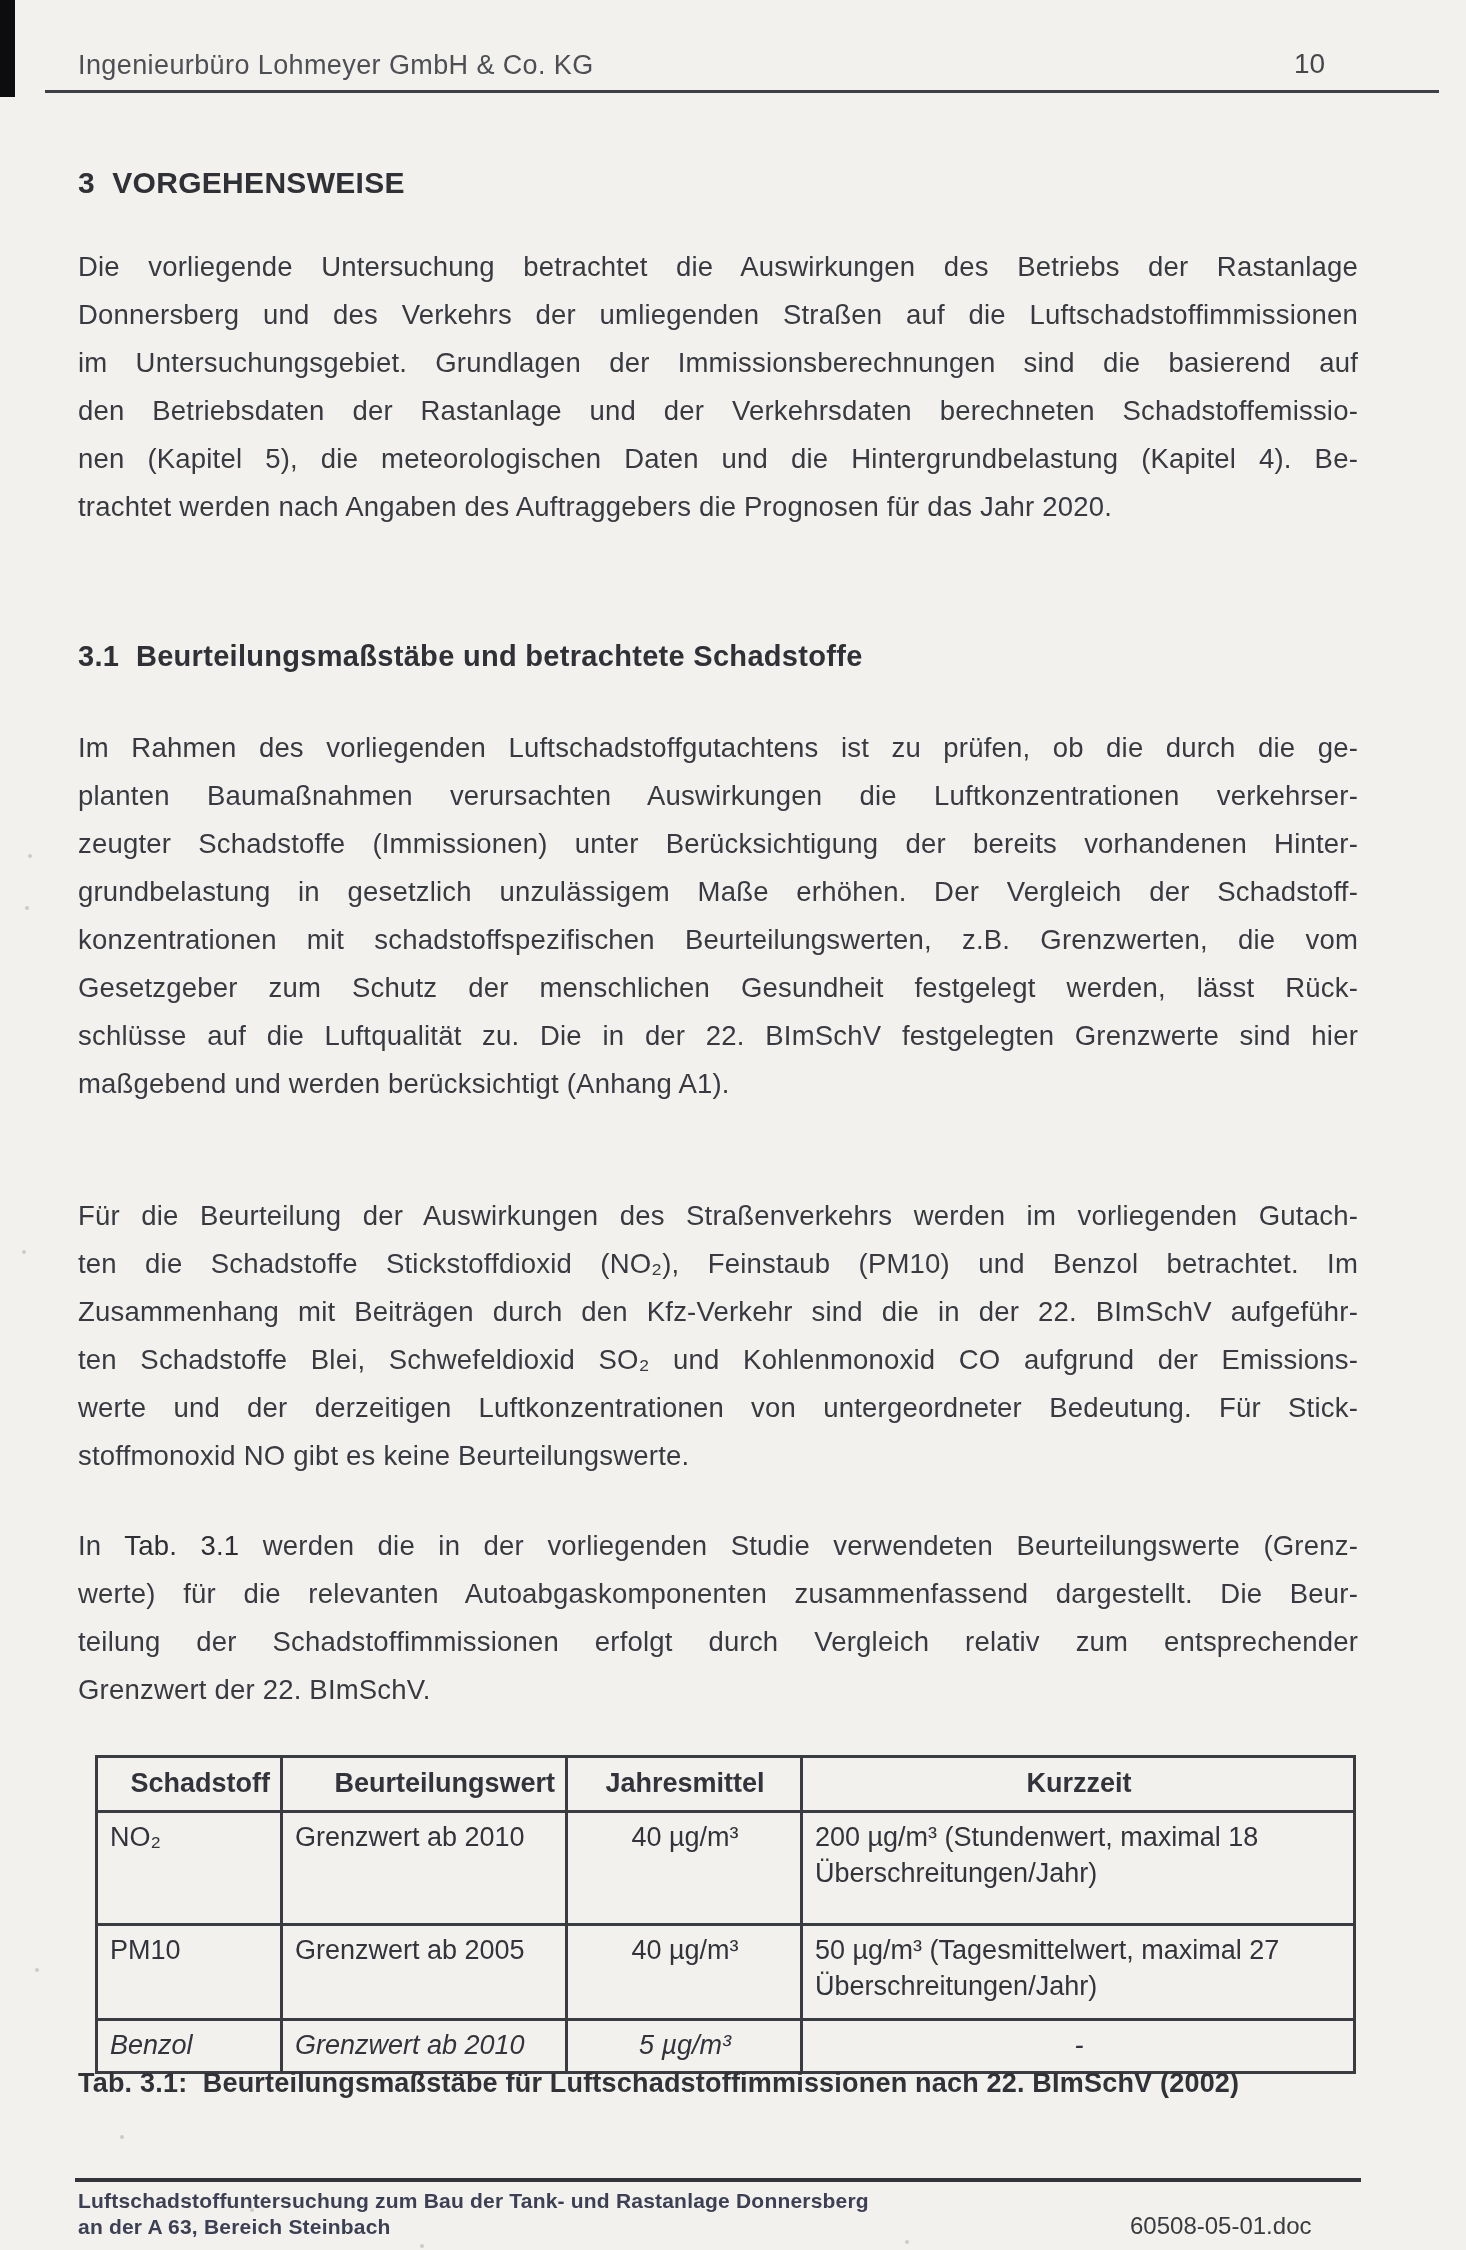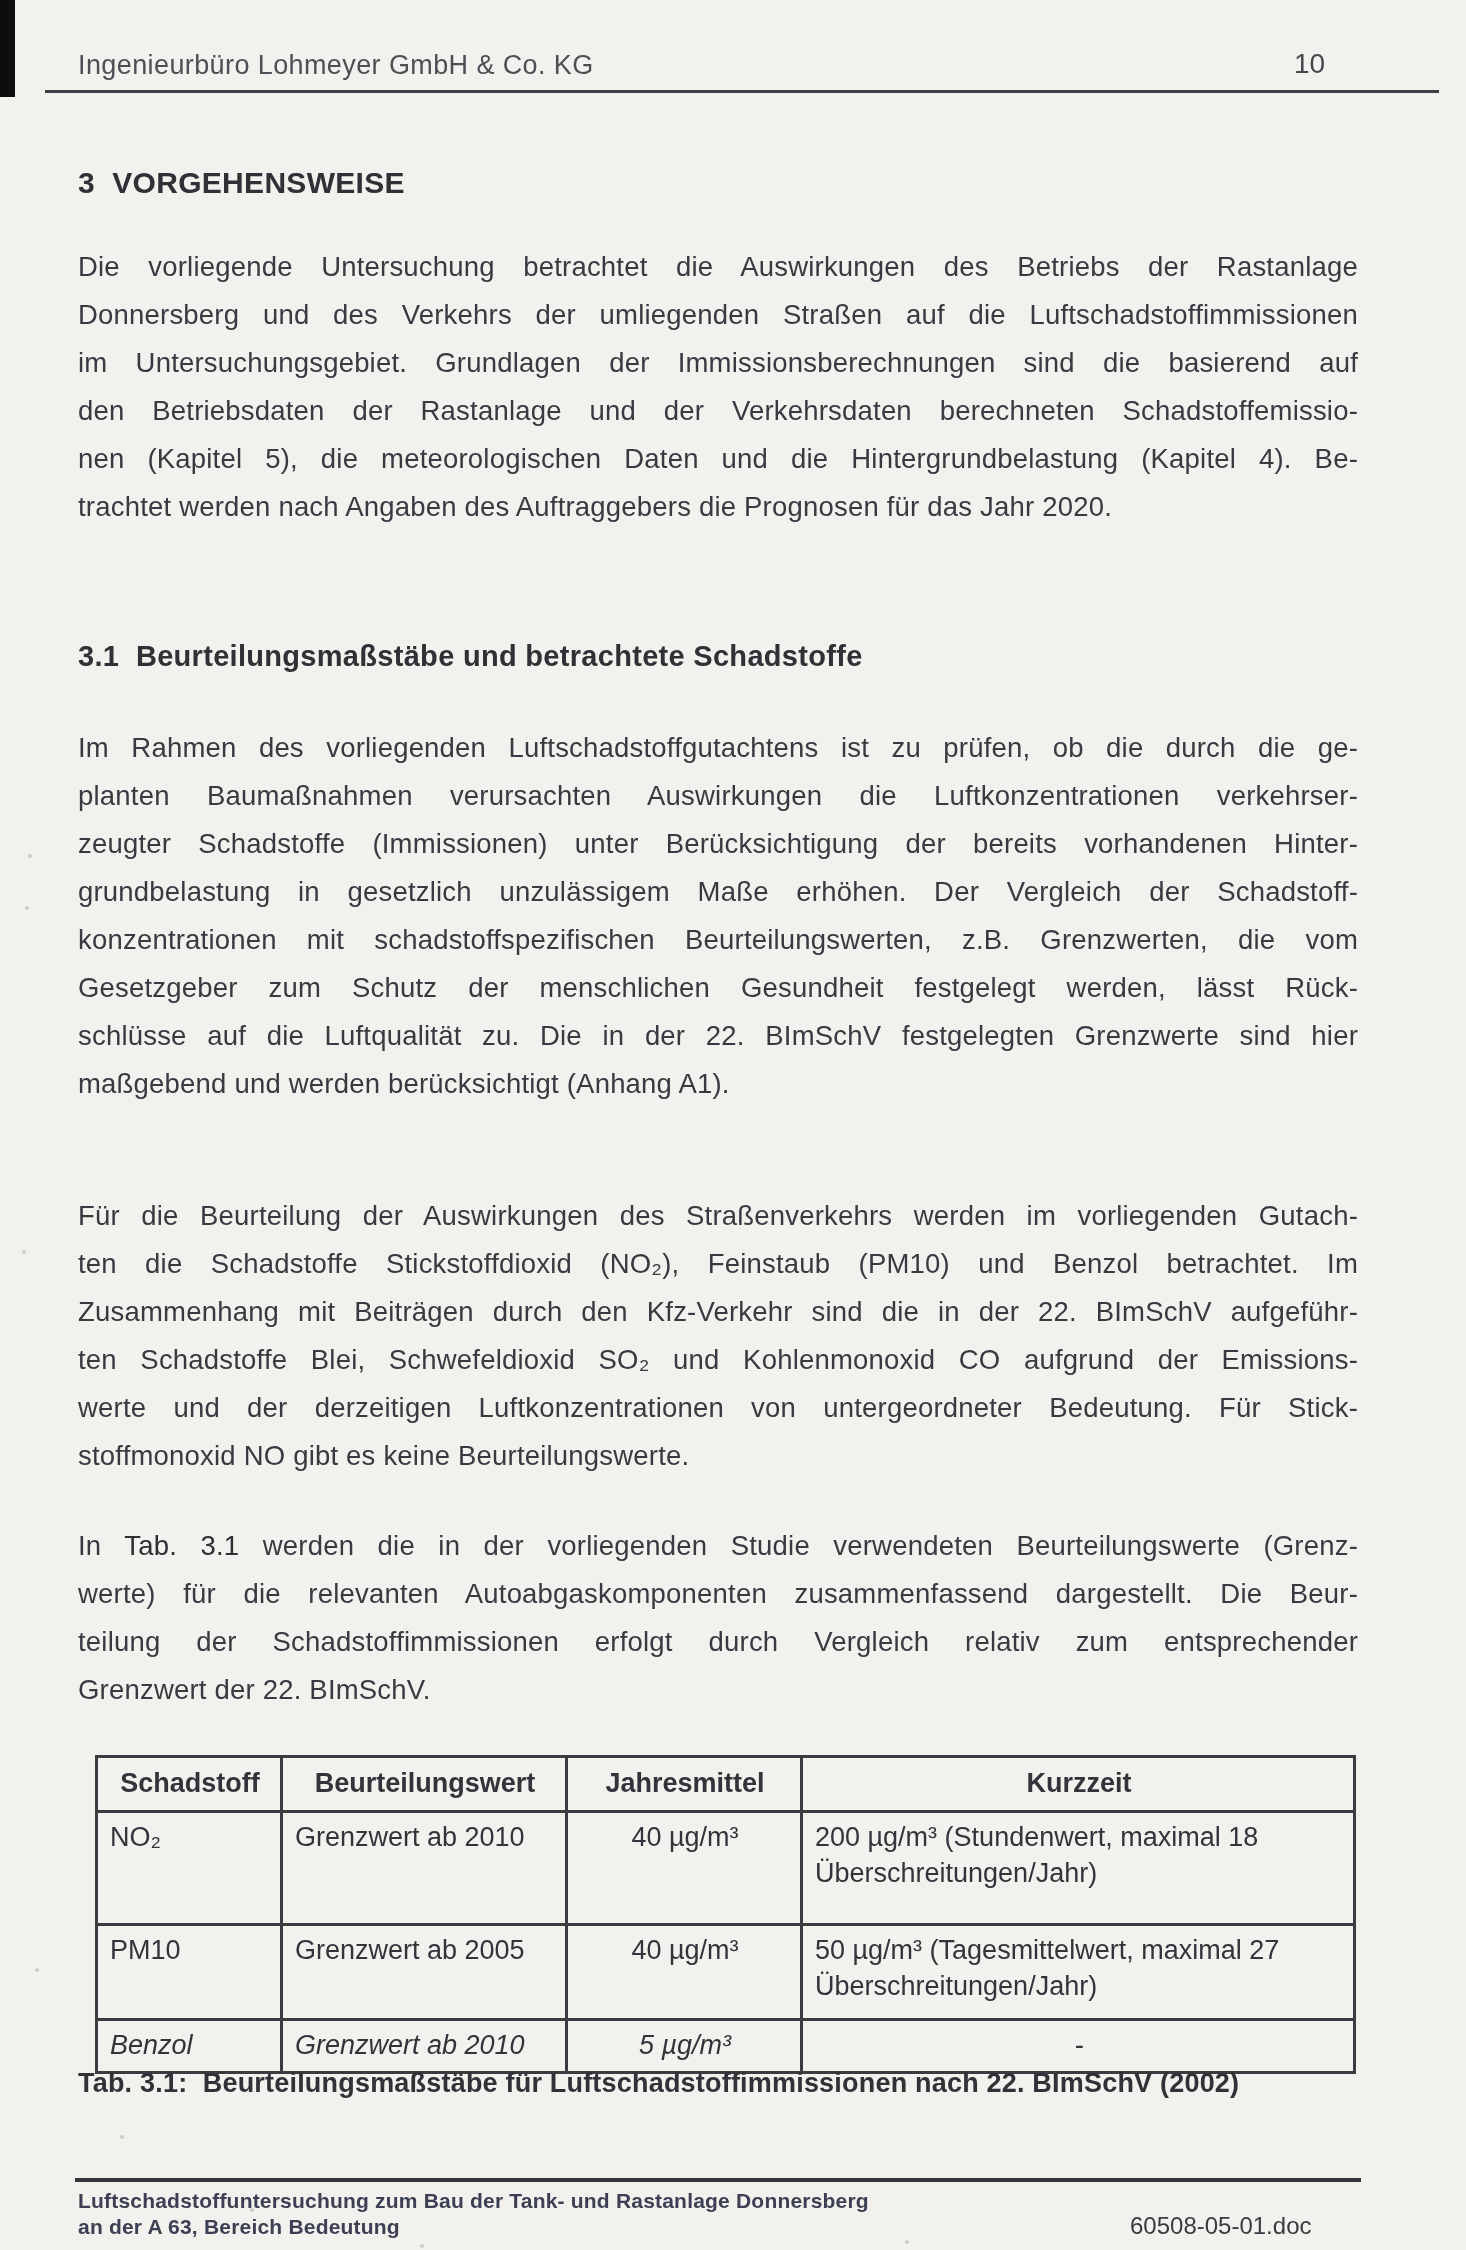--- a/index.html
+++ b/index.html
@@ -54,21 +54,21 @@
   .limits-table col.c2{width:285px;}
   .limits-table col.c3{width:235px;}
   .limits-table col.c4{width:553px;}
   .limits-table th,.limits-table td{
     border:3px solid #3b3c42;
     vertical-align:top;
     padding:6px 10px 4px 12px;
     line-height:36px;
   }
   .limits-table th{font-weight:bold;height:46px;line-height:46px;padding-top:2px;}
-  .th-left{text-align:center;}
+  .th-left{text-align:right;}
   .th-center{text-align:center;}
   .cell-center{text-align:center;padding-left:4px;padding-right:4px;}
   .row-no2 td{height:100px;}
   .row-pm10 td{height:82px;}
   .row-benzol td{height:40px;font-style:italic;}
 
   .table-caption{
     position:absolute;left:78px;top:2068px;width:1290px;
     font-weight:bold;font-size:27px;color:#303238;white-space:pre-wrap;letter-spacing:.2px;
   }
@@ -171,17 +171,17 @@
       <td class="cell-center">-</td>
     </tr>
   </tbody>
     </table>
 
   <div class="table-caption">Tab. 3.1:  Beurteilungsmaßstäbe für Luftschadstoffimmissionen nach 22. BImSchV (2002)</div>
 
   <div class="footer-rule"></div>
   <div class="footer-text">
     <div>Luftschadstoffuntersuchung zum Bau der Tank- und Rastanlage Donnersberg</div>
-    <div>an der A 63, Bereich Bedeutung</div>
+    <div>an der A 63, Bereich Steinbach</div>
   </div>
   <div class="doc-name">60508-05-01.doc</div>
 
 </div>
 
 </body></html>

